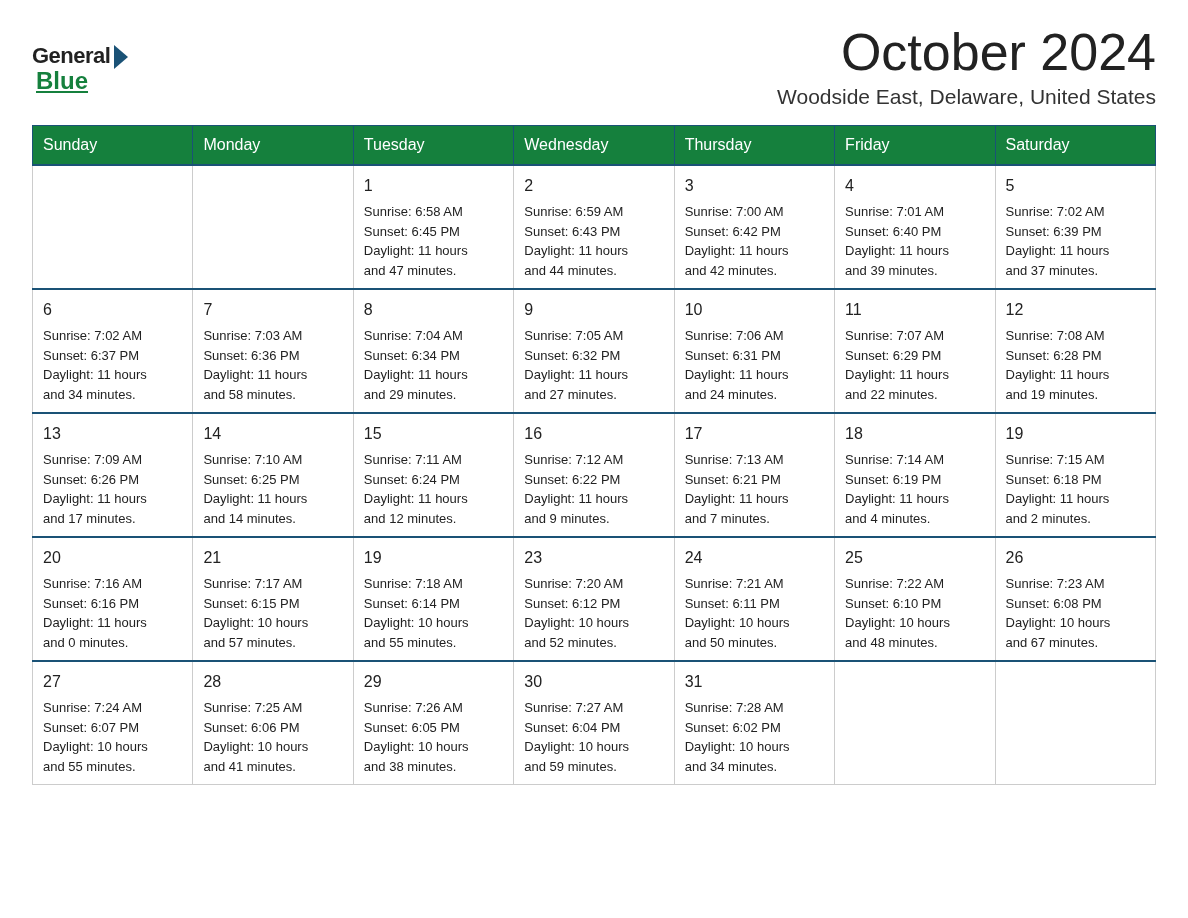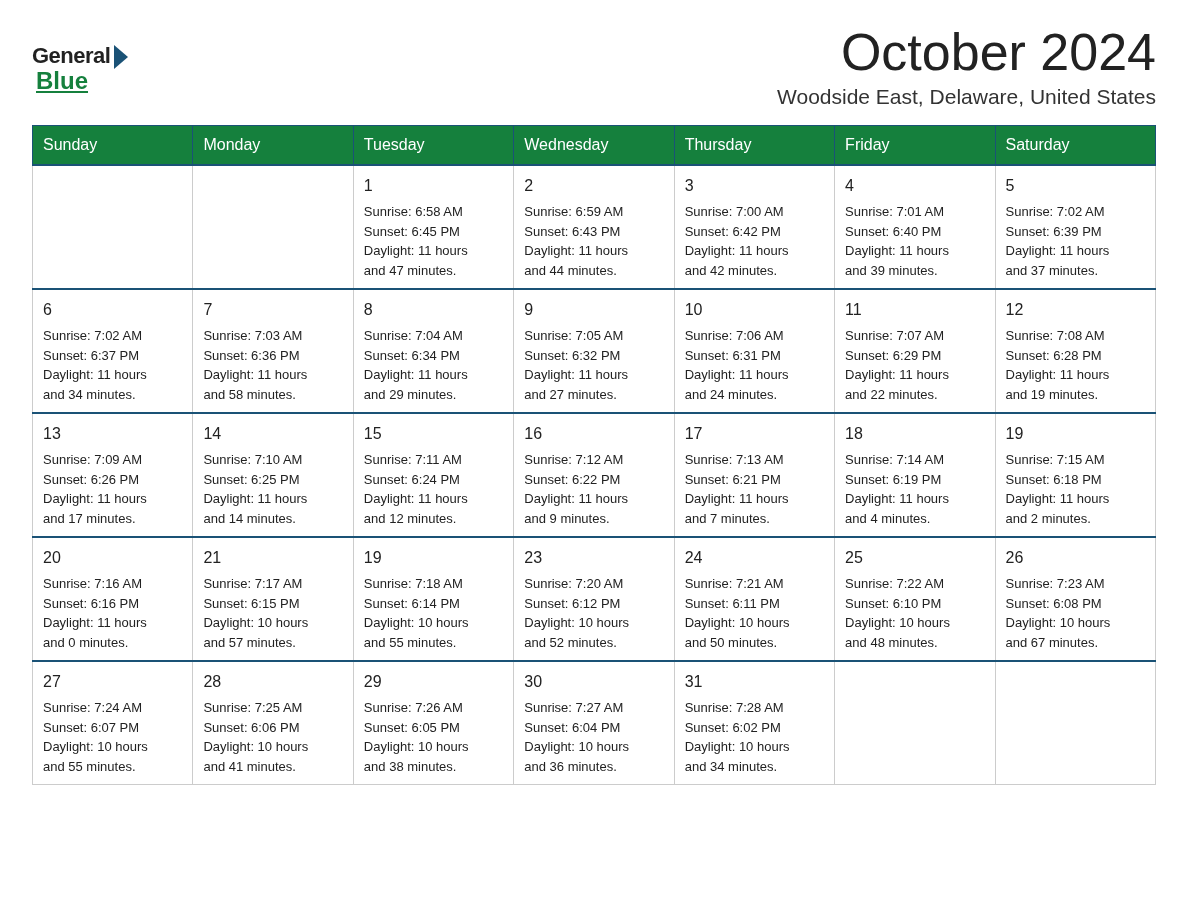--- a/index.html
+++ b/index.html
@@ -163,19 +163,19 @@
         <td><span class="day-num">19</span><span>Sunrise: 7:18 AM</span><br><span>Sunset: 6:14 PM</span><br><span>Daylight: 10 hours</span><br><span>and 55 minutes.</span></td>
         <td><span class="day-num">23</span><span>Sunrise: 7:20 AM</span><br><span>Sunset: 6:12 PM</span><br><span>Daylight: 10 hours</span><br><span>and 52 minutes.</span></td>
         <td><span class="day-num">24</span><span>Sunrise: 7:21 AM</span><br><span>Sunset: 6:11 PM</span><br><span>Daylight: 10 hours</span><br><span>and 50 minutes.</span></td>
         <td><span class="day-num">25</span><span>Sunrise: 7:22 AM</span><br><span>Sunset: 6:10 PM</span><br><span>Daylight: 10 hours</span><br><span>and 48 minutes.</span></td>
         <td><span class="day-num">26</span><span>Sunrise: 7:23 AM</span><br><span>Sunset: 6:08 PM</span><br><span>Daylight: 10 hours</span><br><span>and 67 minutes.</span></td>
       </tr>
       <tr>
         <td><span class="day-num">27</span><span>Sunrise: 7:24 AM</span><br><span>Sunset: 6:07 PM</span><br><span>Daylight: 10 hours</span><br><span>and 55 minutes.</span></td>
         <td><span class="day-num">28</span><span>Sunrise: 7:25 AM</span><br><span>Sunset: 6:06 PM</span><br><span>Daylight: 10 hours</span><br><span>and 41 minutes.</span></td>
         <td><span class="day-num">29</span><span>Sunrise: 7:26 AM</span><br><span>Sunset: 6:05 PM</span><br><span>Daylight: 10 hours</span><br><span>and 38 minutes.</span></td>
-        <td><span class="day-num">30</span><span>Sunrise: 7:27 AM</span><br><span>Sunset: 6:04 PM</span><br><span>Daylight: 10 hours</span><br><span>and 36 minutes.</span></td>
+        <td><span class="day-num">30</span><span>Sunrise: 7:27 AM</span><br><span>Sunset: 6:04 PM</span><br><span>Daylight: 10 hours</span><br><span>and 59 minutes.</span></td>
         <td><span class="day-num">31</span><span>Sunrise: 7:28 AM</span><br><span>Sunset: 6:02 PM</span><br><span>Daylight: 10 hours</span><br><span>and 34 minutes.</span></td>
         <td class="empty"></td>
         <td class="empty"></td>
       </tr>
     </tbody>
 </table>
 
 </body></html>

